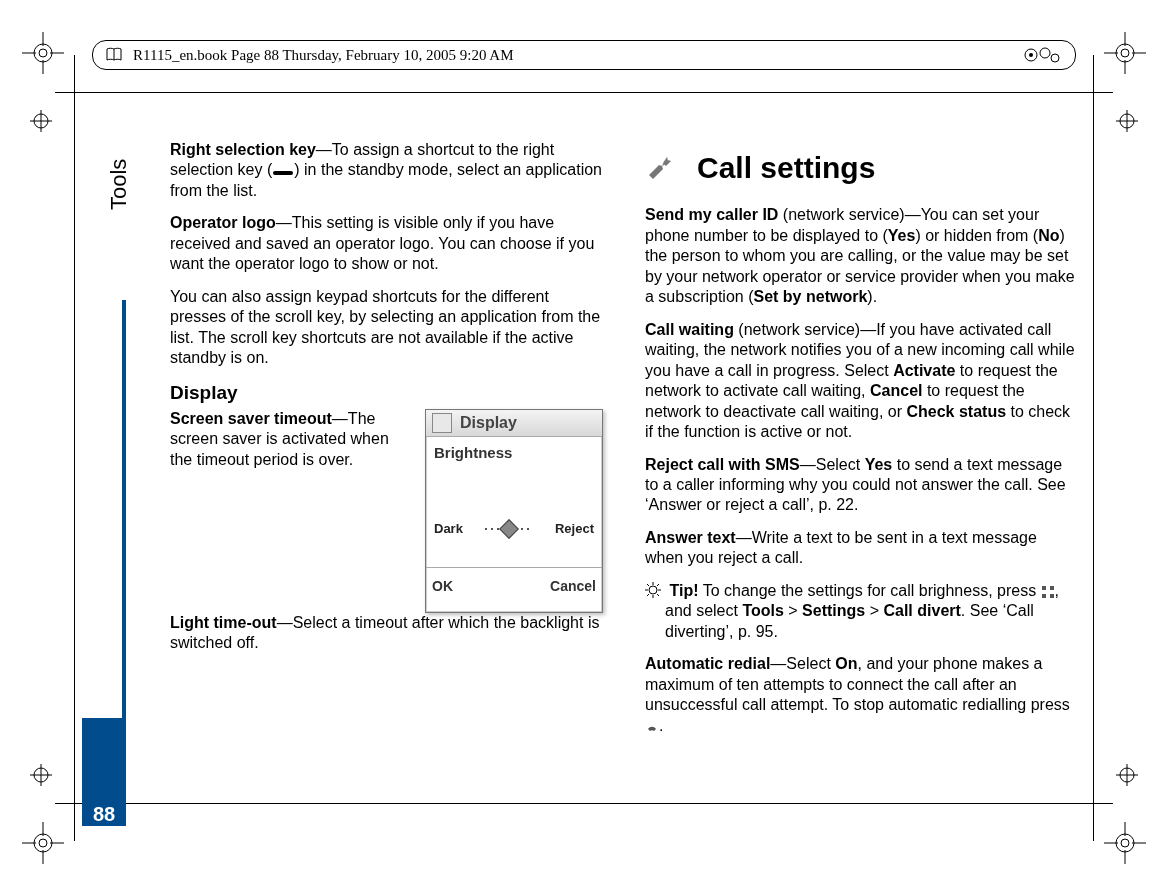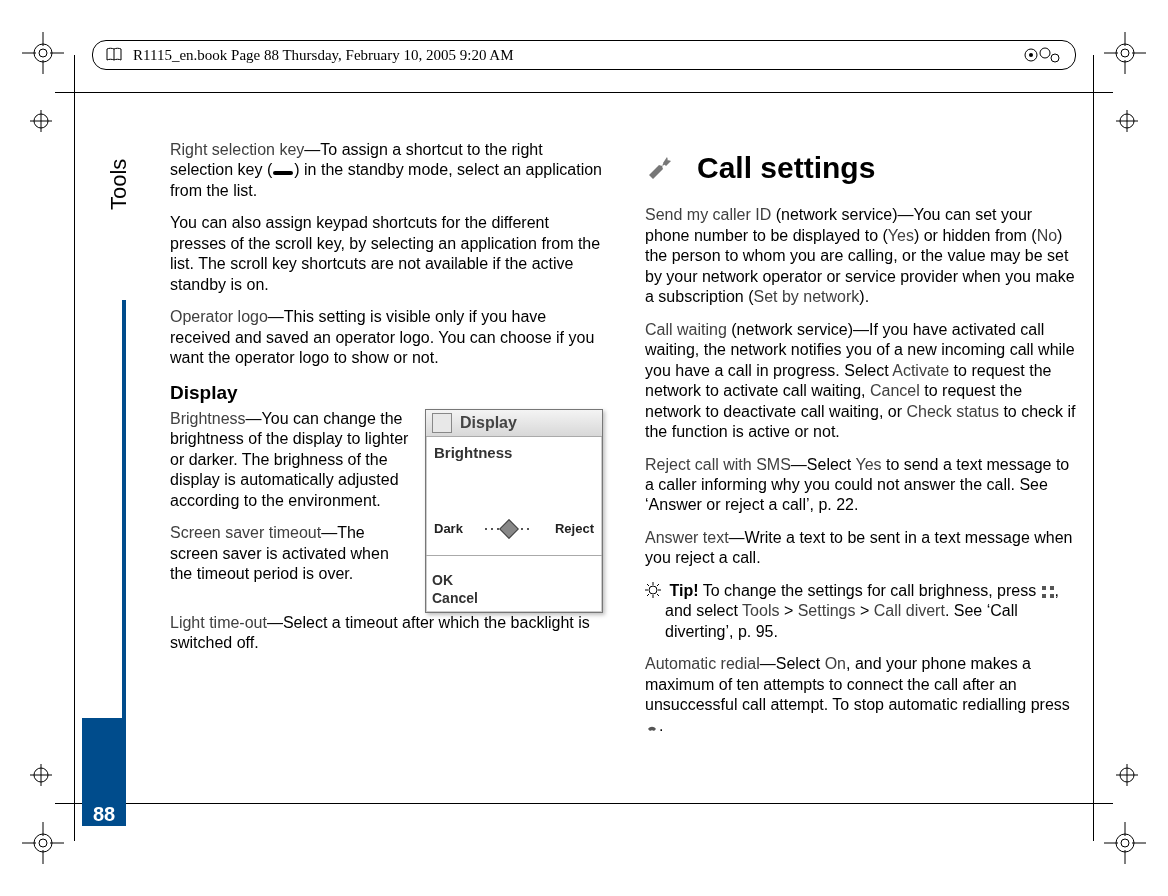--- a/index.html
+++ b/index.html
@@ -95,21 +95,21 @@
     bottom: 110px;
     display: flex;
     gap: 42px;
   }
   .col {
     flex: 1;
     font-size: 16px;
     line-height: 1.28;
   }
   .col p { margin: 0 0 12px 0; }
-  .hl { color: #404040; font-weight: normal; margin-top: 20px; }
+  .hl { color: #000000; font-weight: bold; margin-top: 20px; }
   h3.sub { font-size: 19px; font-weight: bold; margin: 8px 0 4px 0; }
 
   h2.section-title {
     font-size: 30px;
     font-weight: bold;
     margin: 9px 0 18px 0;
     display: flex;
     align-items: center;
     gap: 18px;
   }
@@ -168,24 +168,23 @@
   }
   .phone-shot .slider .diamond {
     position: absolute; left: 50%; top: 50%; width: 12px; height: 12px;
     background: #888; transform: translate(-50%,-50%) rotate(45deg);
     border: 1px solid #444;
   }
   .phone-shot .softkeys {
     height: 24px;
     border-top: 1px solid #aaa;
     display: flex; justify-content: space-between;
-    padding: 16px 6px;
+    padding: 10px 6px;
     font-weight: bold; color: #333;
     font-size: 14px;
-    flex-direction: column;
   }
 
   .tip-icon { vertical-align: -2px; margin-right: 4px; }
   .inline-icon { vertical-align: -3px; }
 
   .sect-icon {
     width: 34px; height: 34px;
   }
 </style>
 </head>
@@ -256,33 +255,30 @@
 
 <div class="content">
 
   <div class="col">
     <p>
       <span class="hl">Right selection key</span><span>—To assign a shortcut to the right selection key (</span><svg class="inline-icon" width="22" height="10" viewBox="0 0 22 10">
           <rect x="1" y="3" width="20" height="4" rx="2" fill="#000"></rect>
         </svg><span>) in the standby mode, select an application from the list.</span>
     </p>
 
+    <p>
+      <span class="hl">Operator logo</span><span>—This setting is visible only if you have received and saved an operator logo. You can choose if you want the operator logo to show or not.</span>
+    </p>
+
     <p>You can also assign keypad shortcuts for the different presses of the scroll key, by selecting an application from the list. The scroll key shortcuts are not available if the active standby is on.</p>
-
-    <p>
-      <span class="hl">Operator logo</span><span>—This setting is visible only if you have received and saved an operator logo. You can choose if you want the operator logo to show or not.</span>
-    </p>
 
     <h3 class="sub">Display</h3>
 
     <div class="display-row">
       <div class="display-text">
-        <p>
-          <span class="hl">Brightness</span><span>—You can change the brightness of the display to lighter or darker. The brighness of the display is automatically adjusted according to the environment.</span>
-        </p>
         <p>
           <span class="hl">Screen saver timeout</span><span>—The screen saver is activated when the timeout period is over.</span>
         </p>
       </div>
 
       <div class="phone-shot">
         <div class="titlebar">
           <span class="app-icon"></span>
           <span>Display</span>
         </div>

